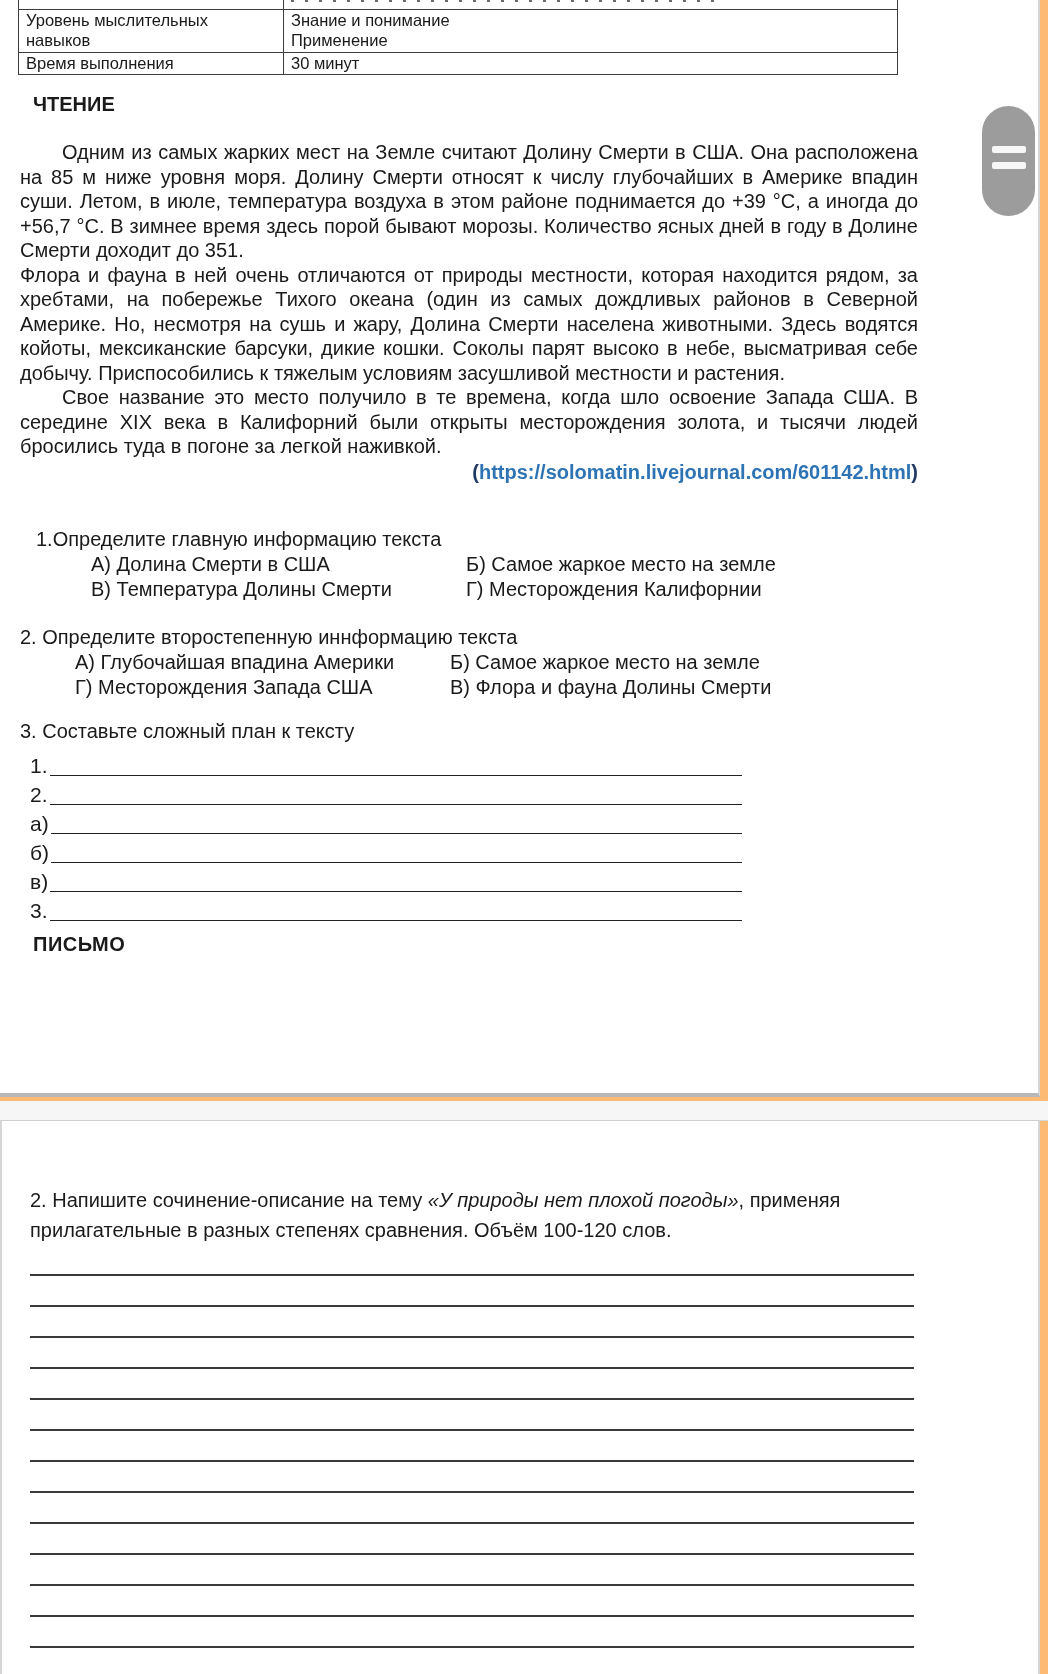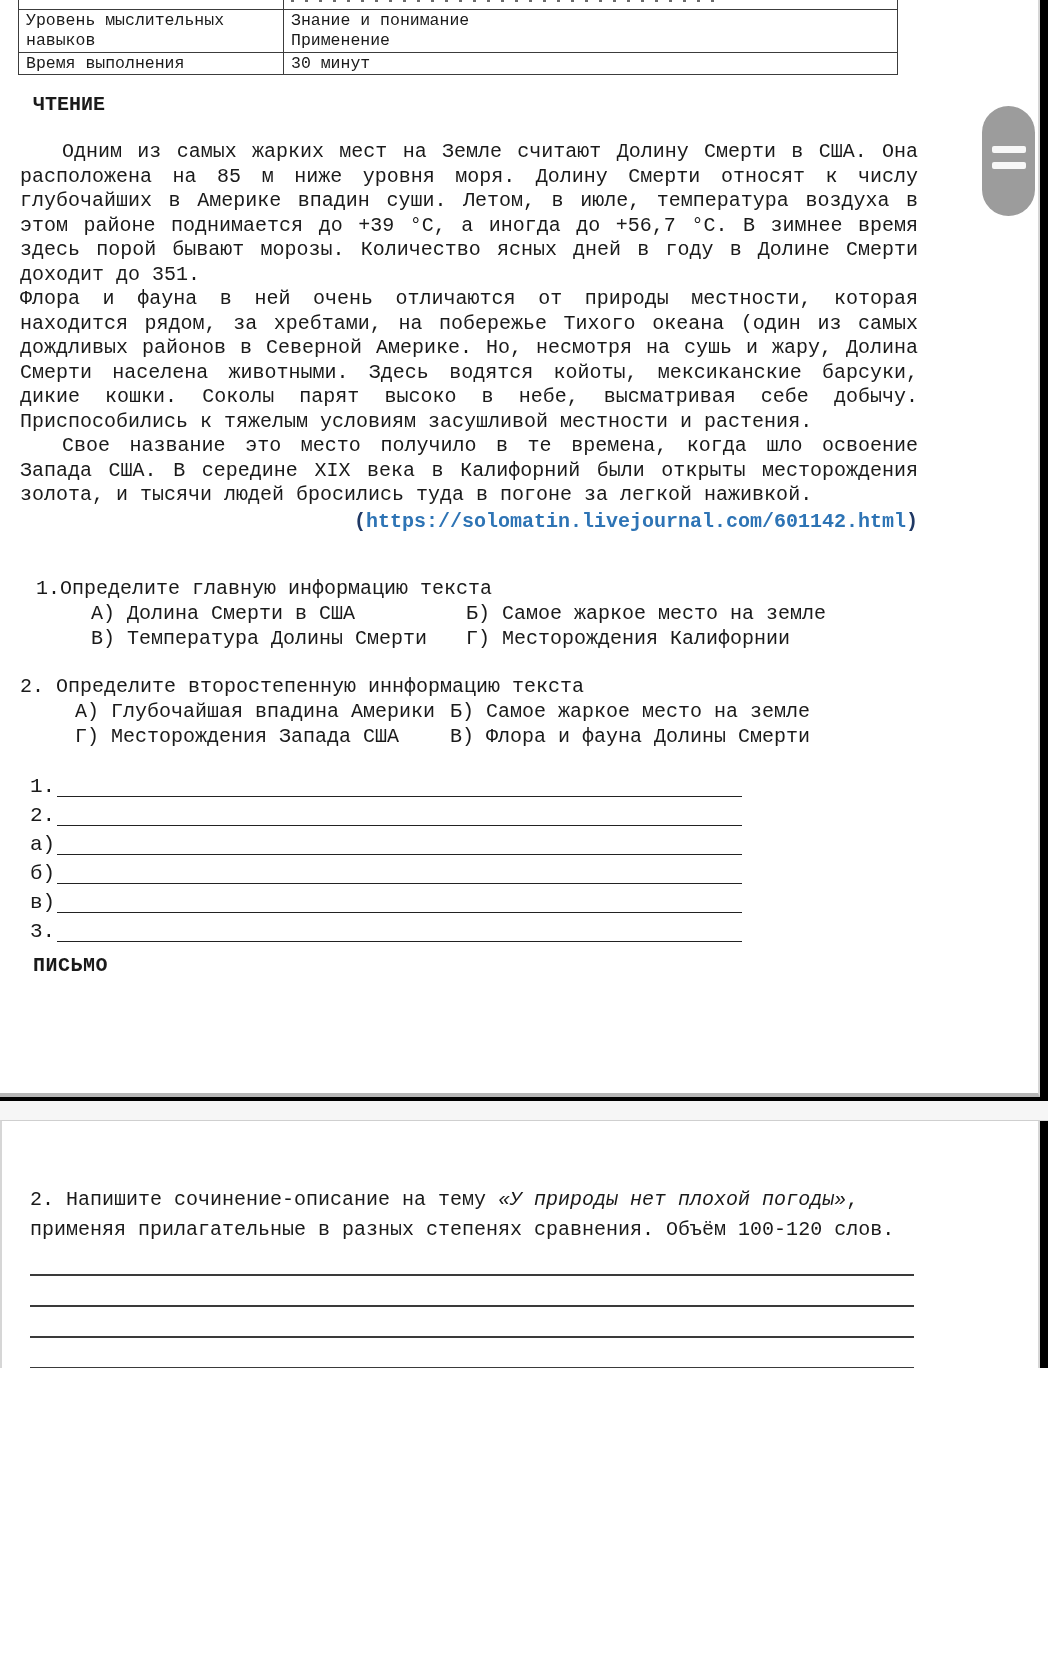--- a/index.html
+++ b/index.html
@@ -1,18 +1,18 @@
 <!DOCTYPE html>
 <html><head>
 <meta charset="utf-8">
 <style>
   html,body{margin:0;padding:0;background:#ffffff;}
   .viewport{
-    position:relative;width:1048px;height:1368px;overflow:hidden;background:#000000;
-    font-family:Liberation Mono, monospace;color:#1a1a1a;
+    position:relative;width:1048px;height:1674px;overflow:hidden;background:#fdba74;
+    font-family:Liberation Sans, sans-serif;color:#1a1a1a;
   }
   
   .page1{
     position:absolute;top:0;left:0;width:1040px;height:1097px;box-sizing:border-box;
     background:#fff;border-right:2px solid #d6d6d6;border-bottom:4px solid #b7b7b7;
     overflow:hidden;
   }
   .page-gap{
     position:absolute;top:1101px;left:0;width:1048px;height:19px;background:#f6f6f6;
     border-bottom:1px solid #d9d9d9;
@@ -121,20 +121,21 @@
         <div class="q-label">2. Определите второстепенную иннформацию текста</div>
         <div class="opts">
           <span>А) Глубочайшая впадина Америки</span>
           <span>Б) Самое жаркое место на земле</span>
           <span>Г) Месторождения Запада США</span>
           <span>В) Флора и фауна Долины Смерти</span>
         </div>
       </div>
 
       <div class="q3">
+        <div class="q-label">3. Составьте сложный план к тексту</div>
         <div class="plan">
           <div class="plan-row">
             <span class="pl-label">1.</span>
               <span class="pl-rule"></span>
           </div>
           <div class="plan-row">
             <span class="pl-label">2.</span>
               <span class="pl-rule"></span>
           </div>
           <div class="plan-row">

